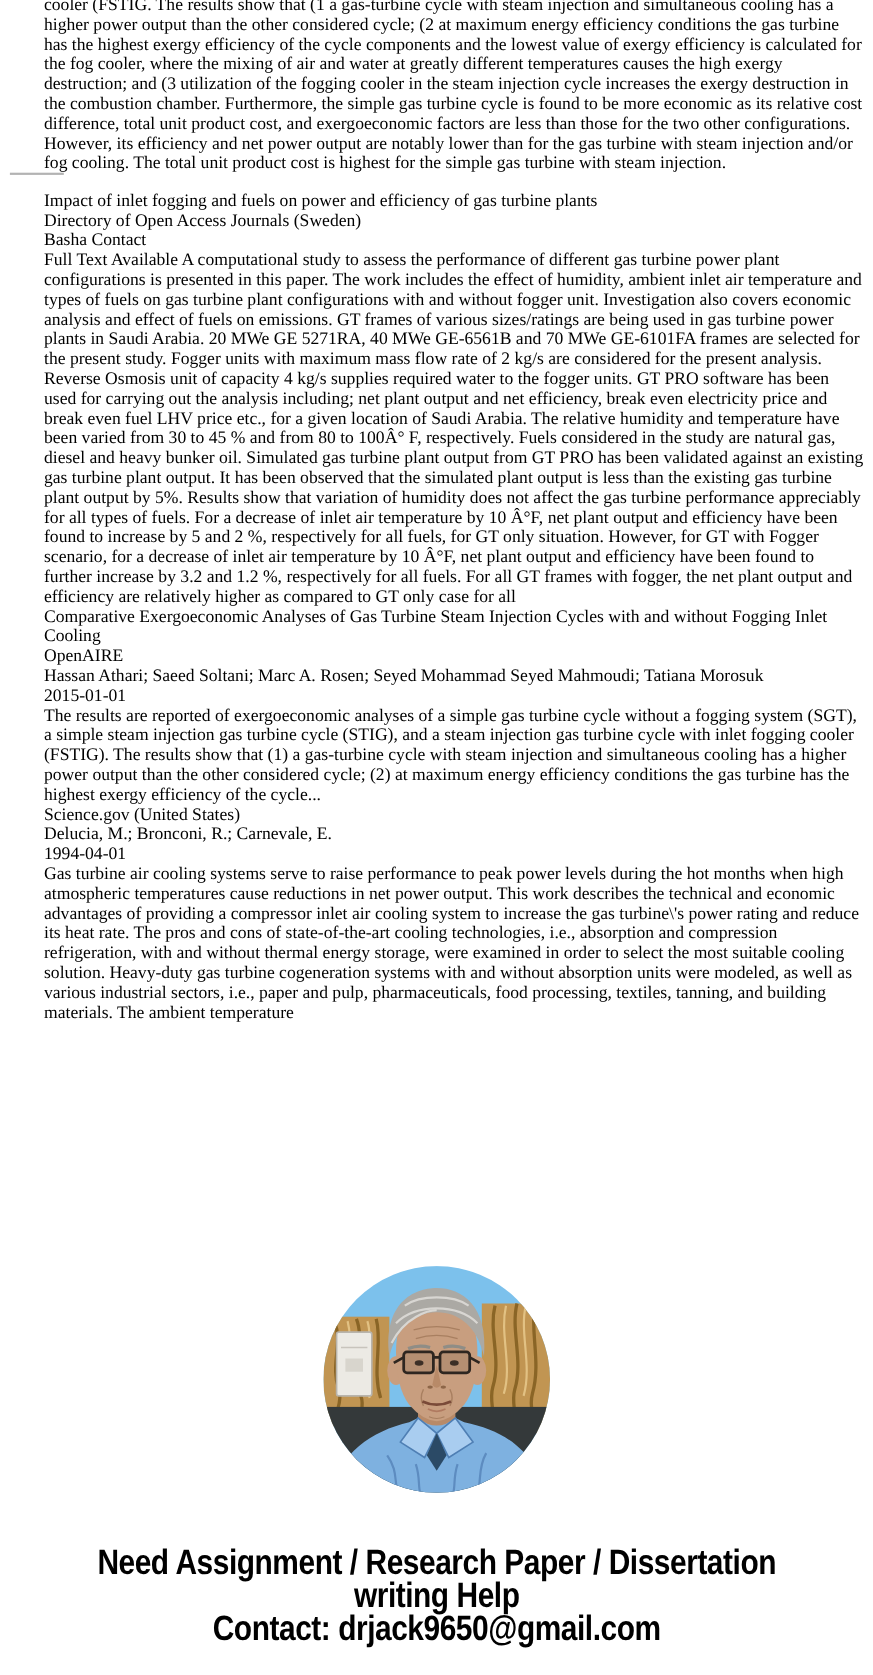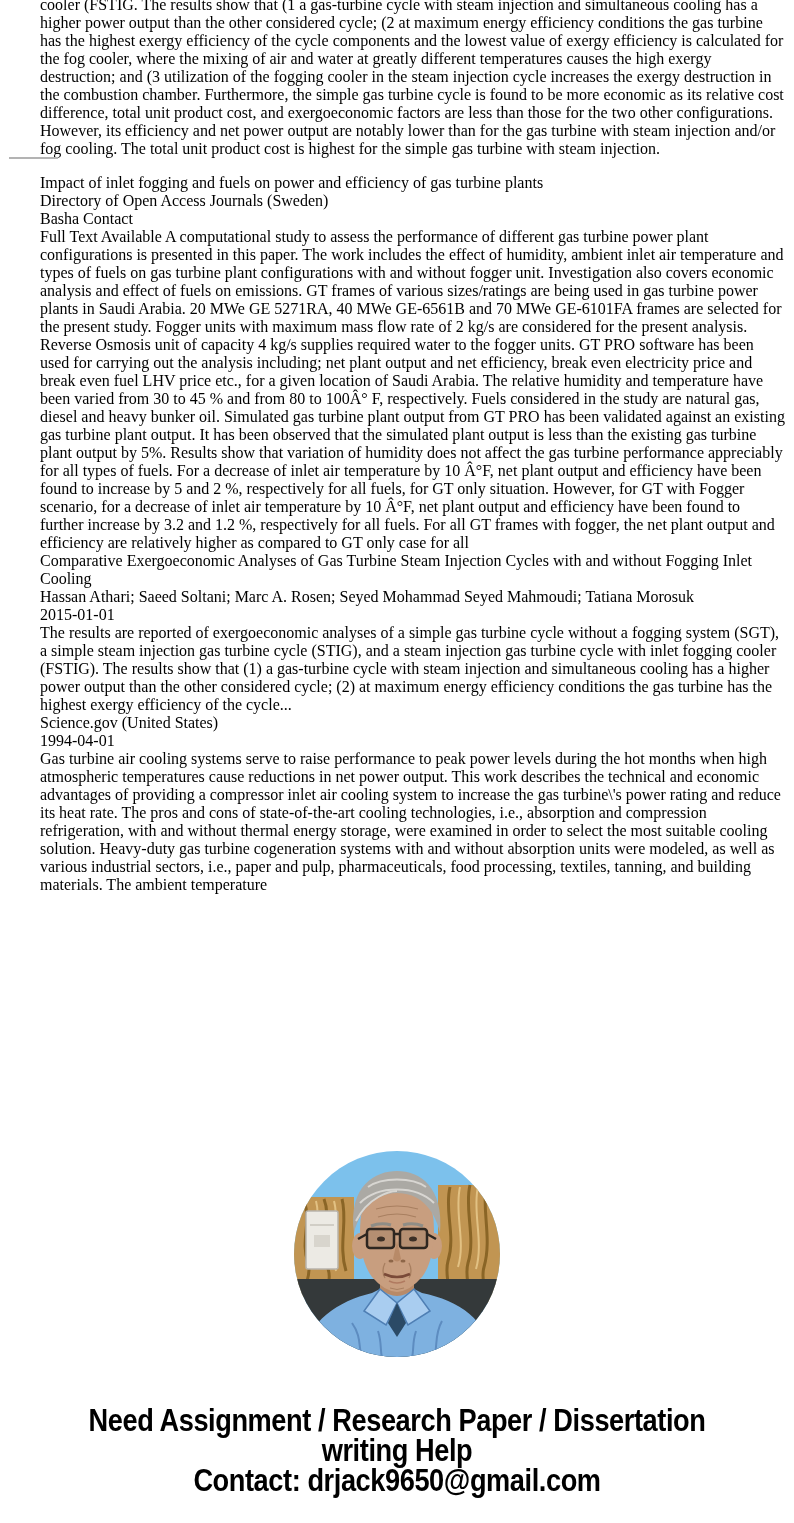--- a/index.html
+++ b/index.html
@@ -32,27 +32,29 @@
 
     <section>
       <p>Impact of inlet fogging and fuels on power and efficiency of gas turbine plants</p>
       <p>Directory of Open Access Journals (Sweden)</p>
       <p>Basha Contact</p>
       <p>Full Text Available A computational study to assess the performance of different gas turbine power plant configurations is presented in this paper. The work includes the effect of humidity, ambient inlet air temperature and types of fuels on gas turbine plant configurations with and without fogger unit. Investigation also covers economic analysis and effect of fuels on emissions. GT frames of various sizes/ratings are being used in gas turbine power plants in Saudi Arabia. 20 MWe GE 5271RA, 40 MWe GE-6561B and 70 MWe GE-6101FA frames are selected for the present study. Fogger units with maximum mass flow rate of 2 kg/s are considered for the present analysis. Reverse Osmosis unit of capacity 4 kg/s supplies required water to the fogger units. GT PRO software has been used for carrying out the analysis including; net plant output and net efficiency, break even electricity price and break even fuel LHV price etc., for a given location of Saudi Arabia. The relative humidity and temperature have been varied from 30 to 45 % and from 80 to 100Â° F, respectively. Fuels considered in the study are natural gas, diesel and heavy bunker oil. Simulated gas turbine plant output from GT PRO has been validated against an existing gas turbine plant output. It has been observed that the simulated plant output is less than the existing gas turbine plant output by 5%. Results show that variation of humidity does not affect the gas turbine performance appreciably for all types of fuels. For a decrease of inlet air temperature by 10 Â°F, net plant output and efficiency have been found to increase by 5 and 2 %, respectively for all fuels, for GT only situation. However, for GT with Fogger scenario, for a decrease of inlet air temperature by 10 Â°F, net plant output and efficiency have been found to further increase by 3.2 and 1.2 %, respectively for all fuels. For all GT frames with fogger, the net plant output and efficiency are relatively higher as compared to GT only case for all</p>
     </section>
 
     <section>
       <p>Comparative Exergoeconomic Analyses of Gas Turbine Steam Injection Cycles with and without Fogging Inlet Cooling</p>
+      <p>OpenAIRE</p>
       <p>Hassan Athari; Saeed Soltani; Marc A. Rosen; Seyed Mohammad Seyed Mahmoudi; Tatiana Morosuk</p>
       <p>2015-01-01</p>
       <p>The results are reported of exergoeconomic analyses of a simple gas turbine cycle without a fogging system (SGT), a simple steam injection gas turbine cycle (STIG), and a steam injection gas turbine cycle with inlet fogging cooler (FSTIG). The results show that (1) a gas-turbine cycle with steam injection and simultaneous cooling has a higher power output than the other considered cycle; (2) at maximum energy efficiency conditions the gas turbine has the highest exergy efficiency of the cycle...</p>
     </section>
 
     <section>
       <p>Science.gov (United States)</p>
+      <p>Delucia, M.; Bronconi, R.; Carnevale, E.</p>
       <p>1994-04-01</p>
       <p>Gas turbine air cooling systems serve to raise performance to peak power levels during the hot months when high atmospheric temperatures cause reductions in net power output. This work describes the technical and economic advantages of providing a compressor inlet air cooling system to increase the gas turbine\'s power rating and reduce its heat rate. The pros and cons of state-of-the-art cooling technologies, i.e., absorption and compression refrigeration, with and without thermal energy storage, were examined in order to select the most suitable cooling solution. Heavy-duty gas turbine cogeneration systems with and without absorption units were modeled, as well as various industrial sectors, i.e., paper and pulp, pharmaceuticals, food processing, textiles, tanning, and building materials. The ambient temperature</p>
     </section>
   </div>
 </div>
 
 <div class="underline-artifact"></div>
 
 <div class="avatar-row">
   <svg width="206" height="206" viewBox="0 0 206 206" aria-hidden="true">

